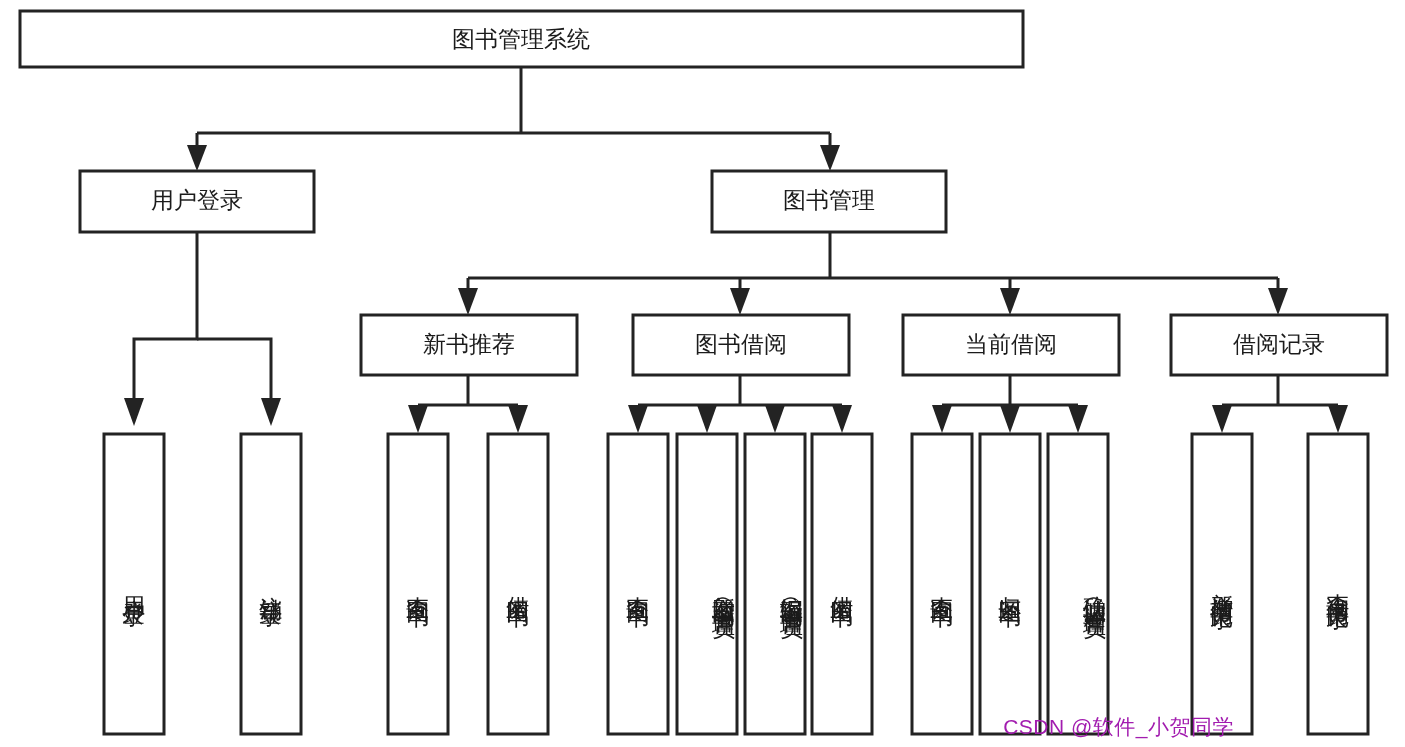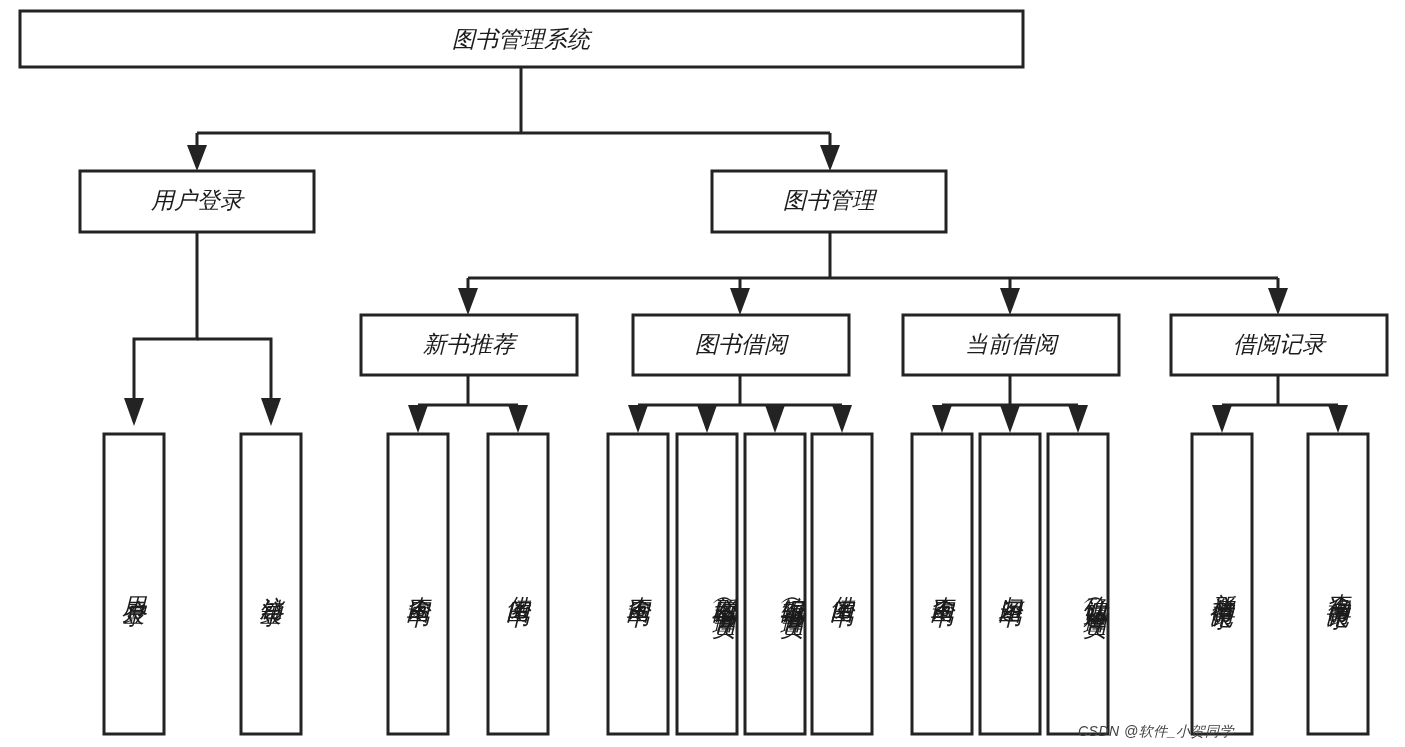--- a/index.html
+++ b/index.html
@@ -11,21 +11,20 @@
     width: 1405px;
     height: 747px;
     overflow: hidden;
     font-family: "Liberation Sans", "DejaVu Sans", sans-serif;
   }
   #diagram-root {
     position: relative;
     width: 1242px;
     height: 747px;
     background: #ffffff;
-    font-style: italic;
   }
   svg.flow {
     position: absolute;
     left: 0;
     top: 0;
     width: 1405px;
     height: 747px;
     display: block;
   }
   .node-rect {
@@ -63,22 +62,22 @@
     letter-spacing: 3px;
     color: #1b1b1b;
     pointer-events: none;
     text-align: center;
   }
   .watermark {
     position: absolute;
     right: 8px;
     bottom: 6px;
     font-family: "Liberation Sans", "DejaVu Sans", sans-serif;
-    font-size: 14px;
-    color: #404040;
+    font-size: 21px;
+    color: #a21caf;
     letter-spacing: 0.5px;
     white-space: nowrap;
   }
 </style>
 </head>
 <body>
 
 <div id="diagram-root">
 
   <svg class="flow" viewBox="0 0 1405 747">

